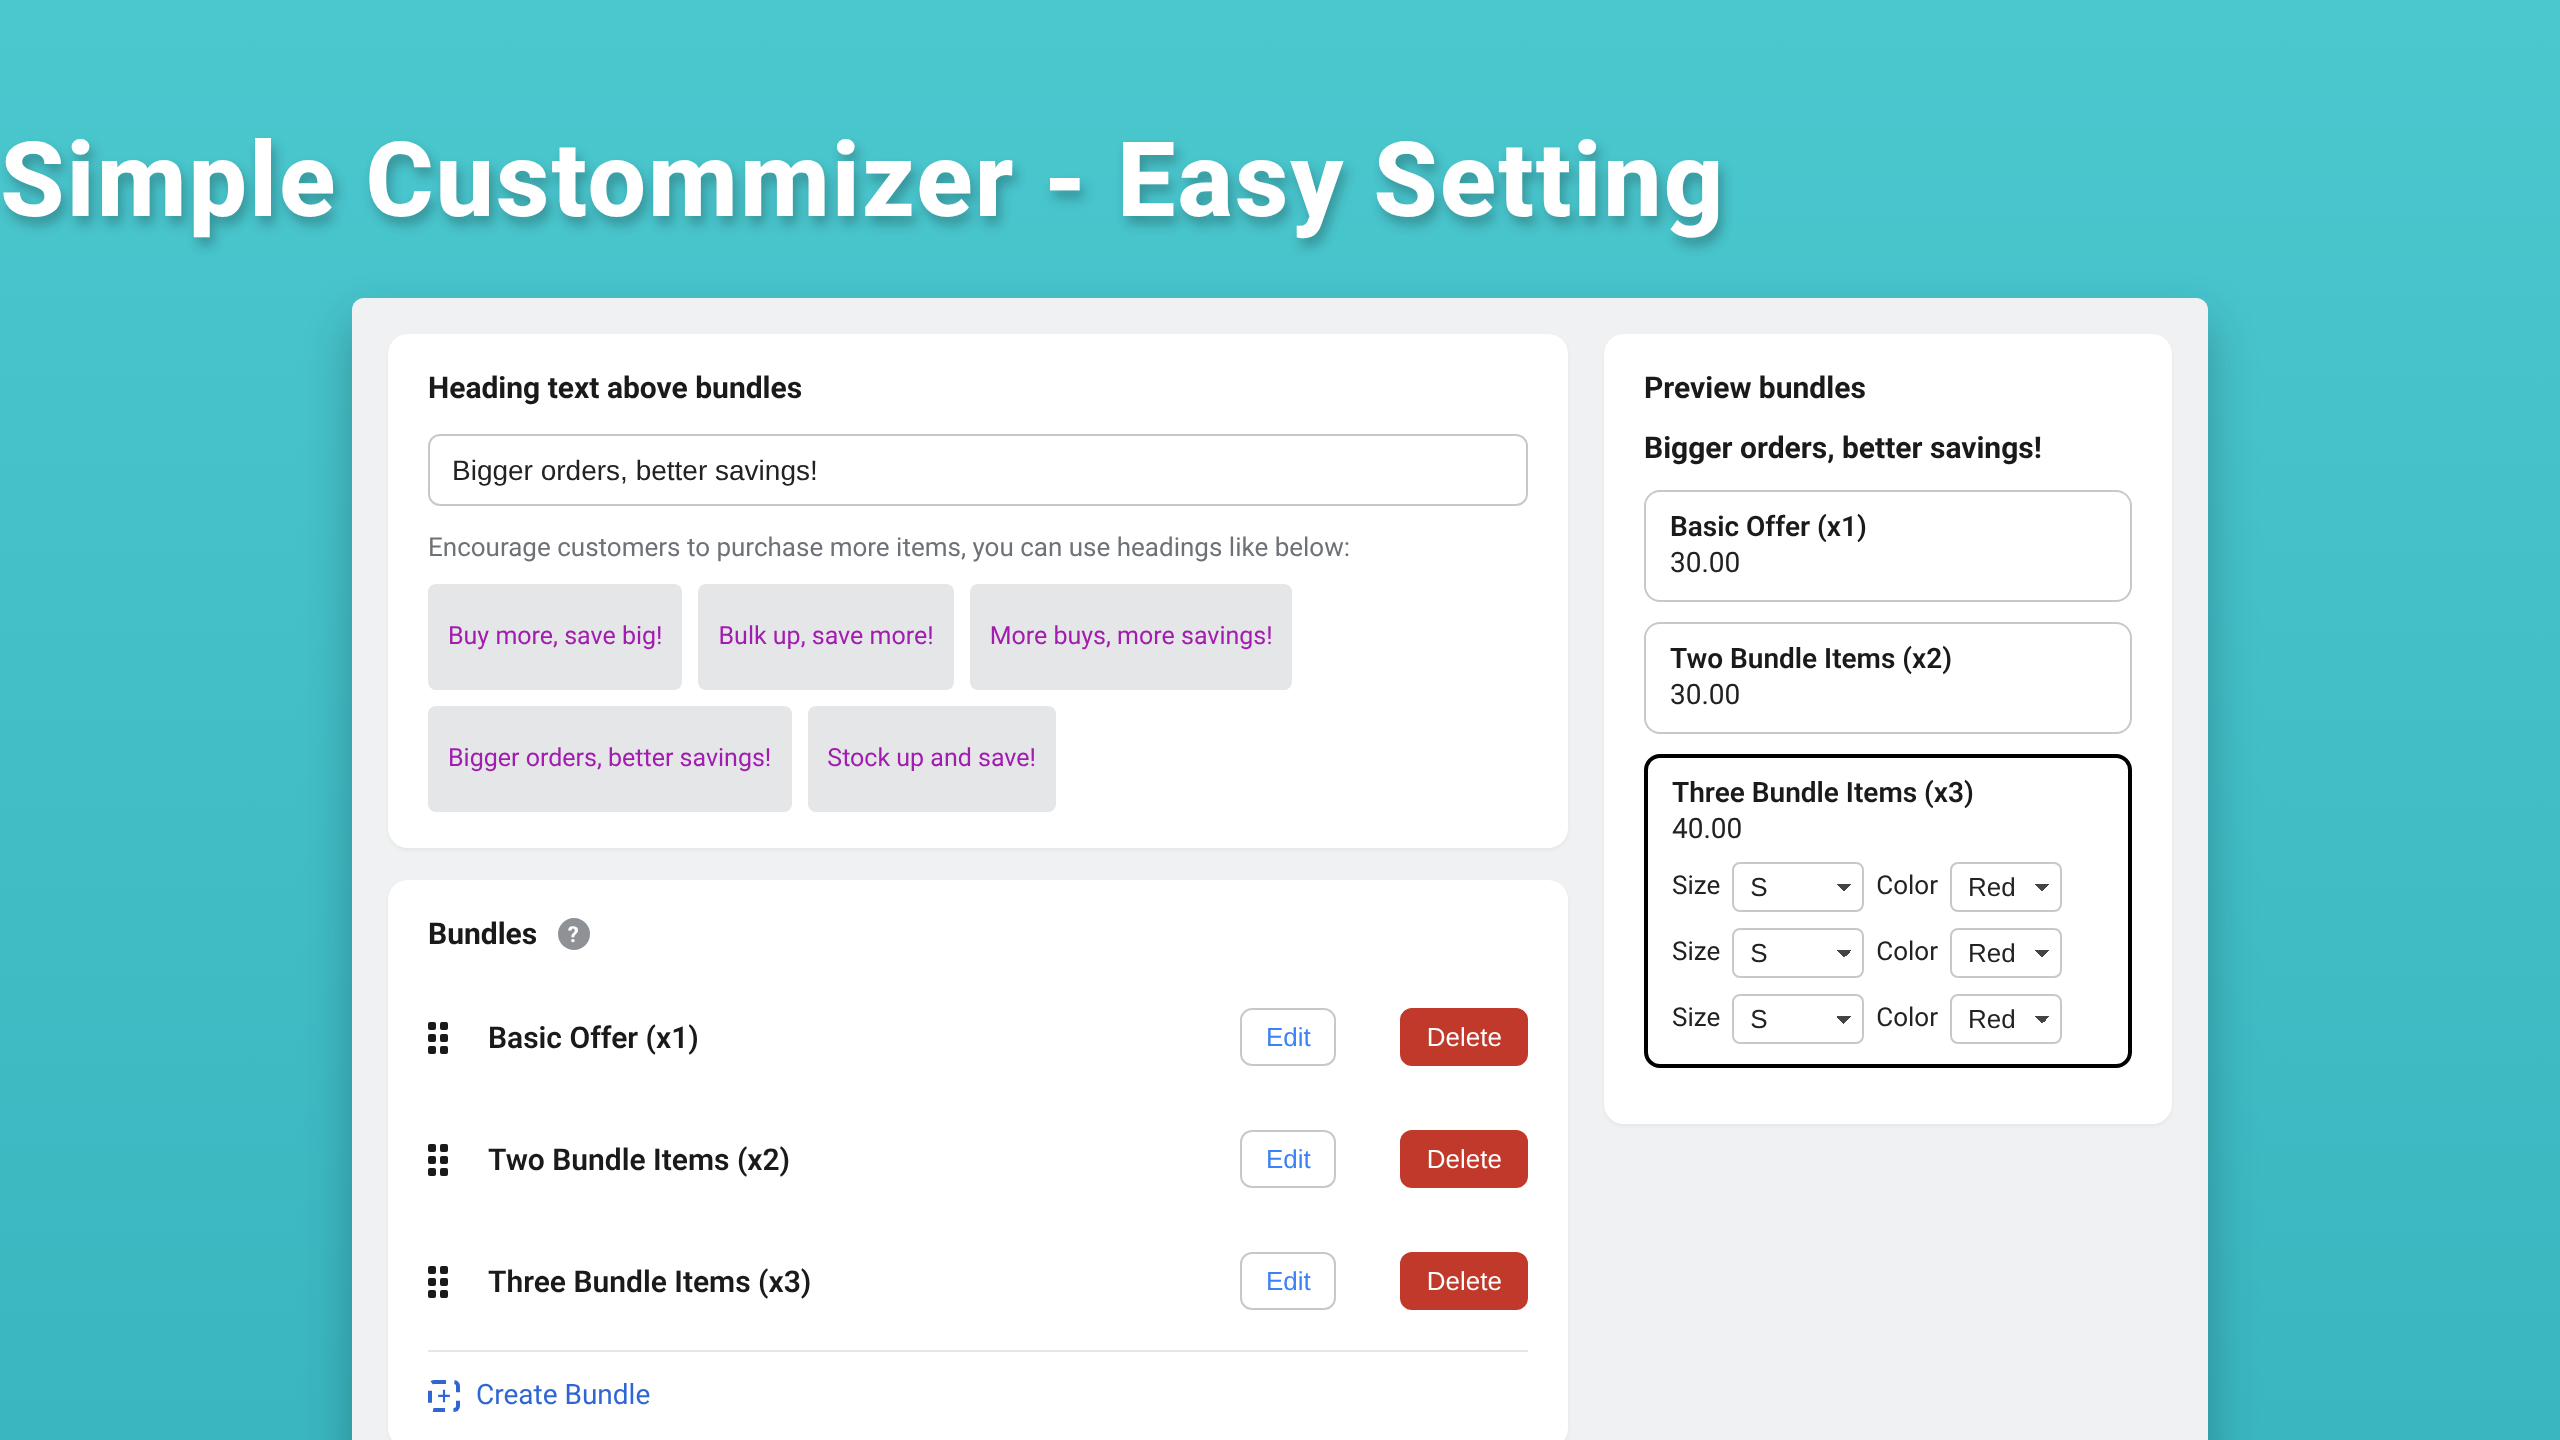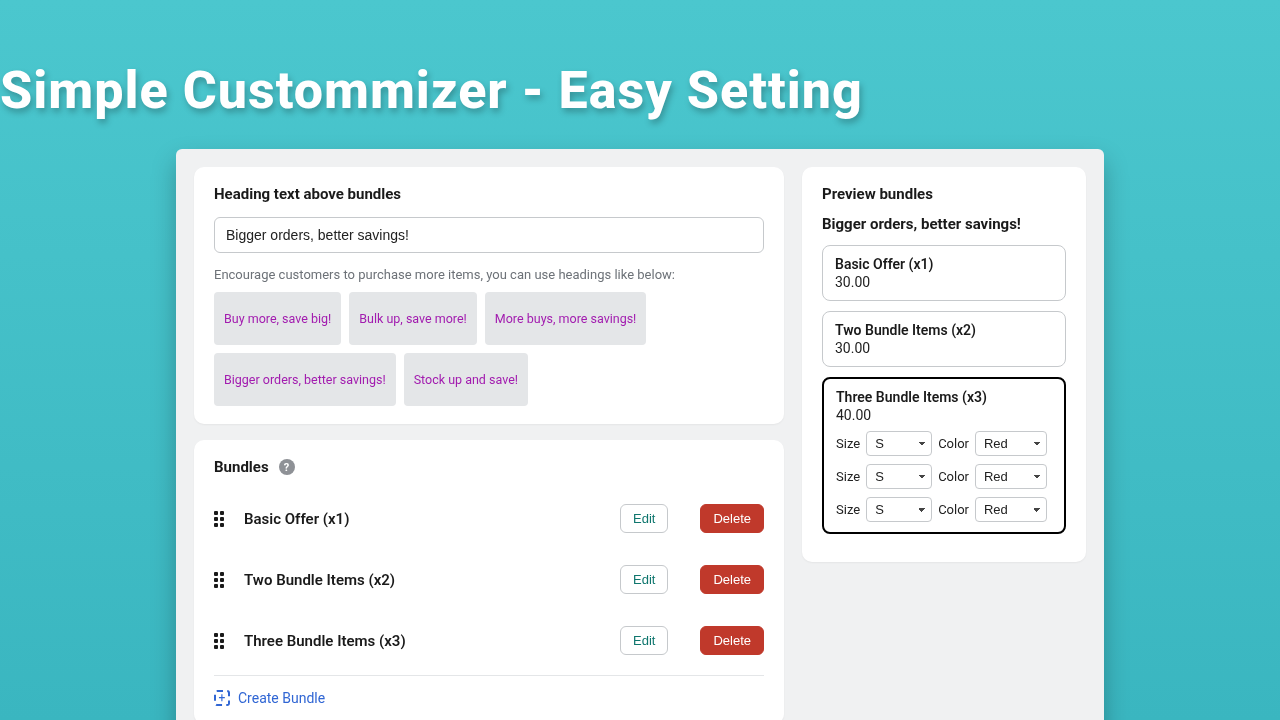--- a/index.html
+++ b/index.html
@@ -86,21 +86,21 @@
   .drag-handle span {
     width: 4px; height: 4px; background: #1a1a1a; border-radius: 1px;
   }
   .bundle-name { flex: 1; font-size: 15px; font-weight: 600; color: #1a1a1a; }
   .btn {
     font-size: 13px; font-weight: 500;
     padding: 6px 12px;
     border-radius: 6px;
     cursor: pointer;
     border: 1px solid #c6c9cc;
-    background: #fff; color: #0f766e;
+    background: #fff; color: #3b82f6;
     margin-left: 8px;
   }
   .btn-danger {
     background: #c0392b; border-color: #c0392b; color: #fff; margin-left: 32px;
   }
   .create-row {
     border-top: 1px solid #e4e6e8;
     padding-top: 14px; margin-top: 4px;
     display: flex; align-items: center; gap: 8px;
     color: #3066d4; font-size: 14px;
@@ -138,21 +138,21 @@
     font-size: 13px; color: #222;
     background: #fff;
     position: relative;
     appearance: none;
     background-image: linear-gradient(45deg, transparent 50%, #444 50%), linear-gradient(135deg, #444 50%, transparent 50%);
     background-position: right 9px center, right 5px center;
     background-size: 4px 4px, 4px 4px;
     background-repeat: no-repeat;
   }
   .sel.size { width: 66px; }
-  .sel.color { width: 72px; }
+  .sel.color { width: 56px; }
 </style>
 </head>
 <body>
 
 <div class="title">Simple Custommizer -  Easy Setting</div>
 
 <div class="app-card">
   <div class="left-col">
 
     <div class="panel">

